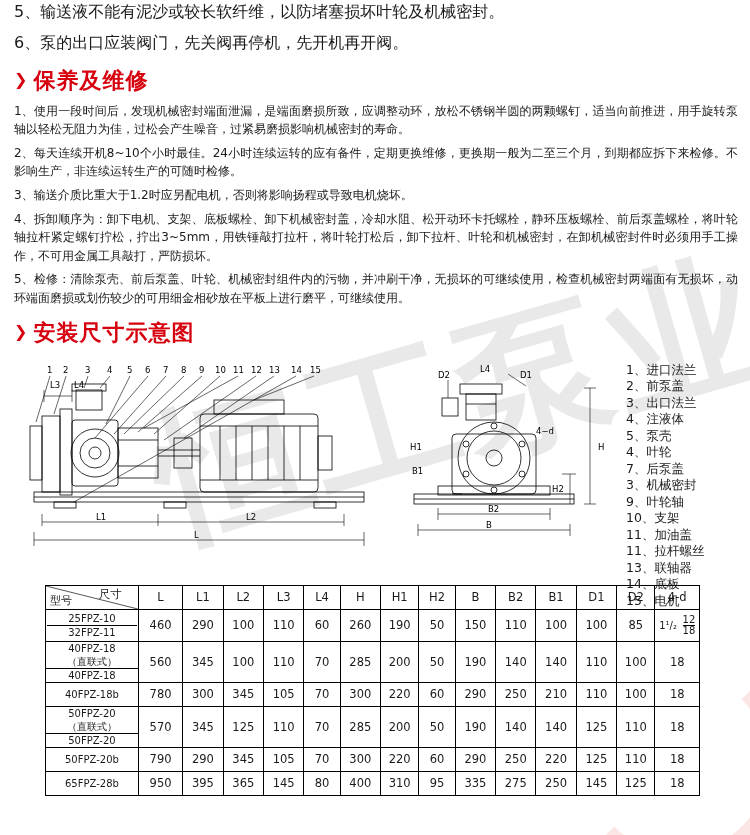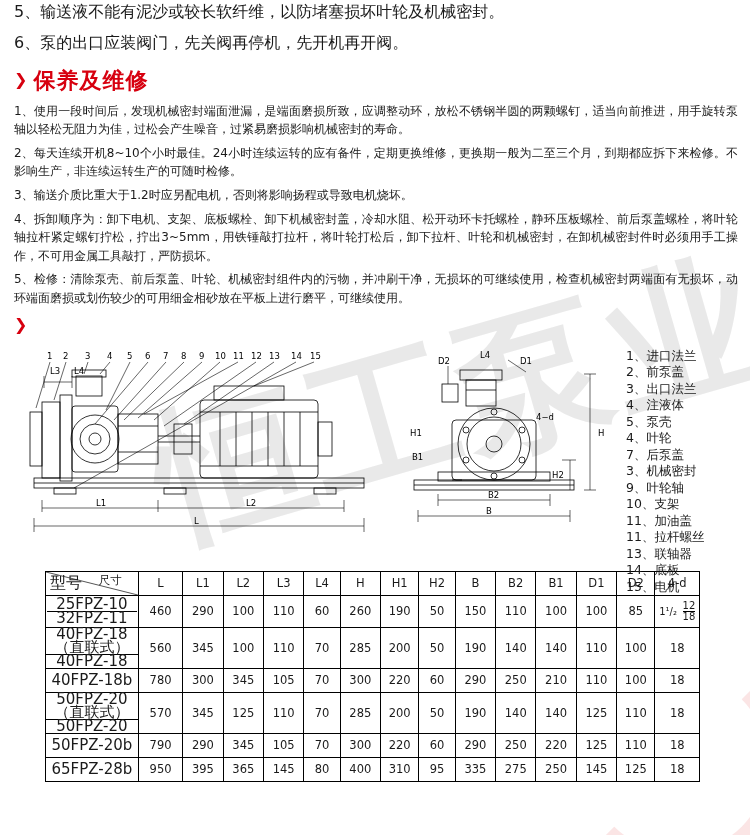--- a/index.html
+++ b/index.html
@@ -96,26 +96,26 @@
     table-layout:fixed;
   }
   table.spec td,table.spec th{
     border:1px solid #000;
     text-align:center;
     padding:2px 1px;
     height:19px;
     font-weight:normal;
   }
   table.spec th{font-weight:normal;}
-  td.model{font-size:15px;white-space:nowrap;}
+  td.model{font-size:10px;white-space:nowrap;}
   .corner{
     position:relative;padding:0;height:34px;
   }
   .corner .c-lbl1{position:absolute;right:16px;top:1px;font-size:11.5px;}
-  .corner .c-lbl2{position:absolute;left:4px;bottom:1px;font-size:16px;margin-top:32px;}
+  .corner .c-lbl2{position:absolute;left:4px;bottom:1px;font-size:11px;margin-top:32px;}
   .corner .c-line{
     position:absolute;left:0;top:0;width:100%;height:100%;
   }
   .frac{display:inline-block;font-size:10px;line-height:1;vertical-align:middle;}
   .frac .n{display:block;text-align:center;}
   .frac .d{display:block;text-align:center;border-top:1px solid #000;}
   .two-row{padding:0;}
   .two-row div{height:13px;line-height:13px;}
   .two-row div:first-child{border-bottom:1px solid #000;}
 </style>
@@ -141,20 +141,21 @@
     </div>
 
     <div class="list-item">1、使用一段时间后，发现机械密封端面泄漏，是端面磨损所致，应调整动环，放松不锈钢半圆的两颗螺钉，适当向前推进，用手旋转泵轴以轻松无阻力为佳，过松会产生噪音，过紧易磨损影响机械密封的寿命。</div>
     <div class="list-item">2、每天连续开机8~10个小时最佳。24小时连续运转的应有备件，定期更换维修，更换期一般为二至三个月，到期都应拆下来检修。不影响生产，非连续运转生产的可随时检修。</div>
     <div class="list-item">3、输送介质比重大于1.2时应另配电机，否则将影响扬程或导致电机烧坏。</div>
     <div class="list-item">4、拆卸顺序为：卸下电机、支架、底板螺栓、卸下机械密封盖，冷却水阻、松开动环卡托螺栓，静环压板螺栓、前后泵盖螺栓，将叶轮轴拉杆紧定螺钉拧松，拧出3~5mm，用铁锤敲打拉杆，将叶轮打松后，卸下拉杆、叶轮和机械密封，在卸机械密封件时必须用手工操作，不可用金属工具敲打，严防损坏。</div>
     <div class="list-item">5、检修：清除泵壳、前后泵盖、叶轮、机械密封组件内的污物，并冲刷干净，无损坏的可继续使用，检查机械密封两端面有无损坏，动环端面磨损或划伤较少的可用细金相砂放在平板上进行磨平，可继续使用。</div>
 
     <div class="sec-head">
       <span class="arrow">❯</span>
+      <span class="title">安装尺寸示意图</span>
     </div>
 
     <div class="diagram-wrap">
 
       <svg class="schem" width="620" height="225" viewBox="0 0 620 225">
         <g stroke="#000" fill="none" stroke-width="0.8">
 
           <rect x="20" y="138" width="330" height="10"></rect>
           <line x1="20" y1="143" x2="350" y2="143"></line>
 

